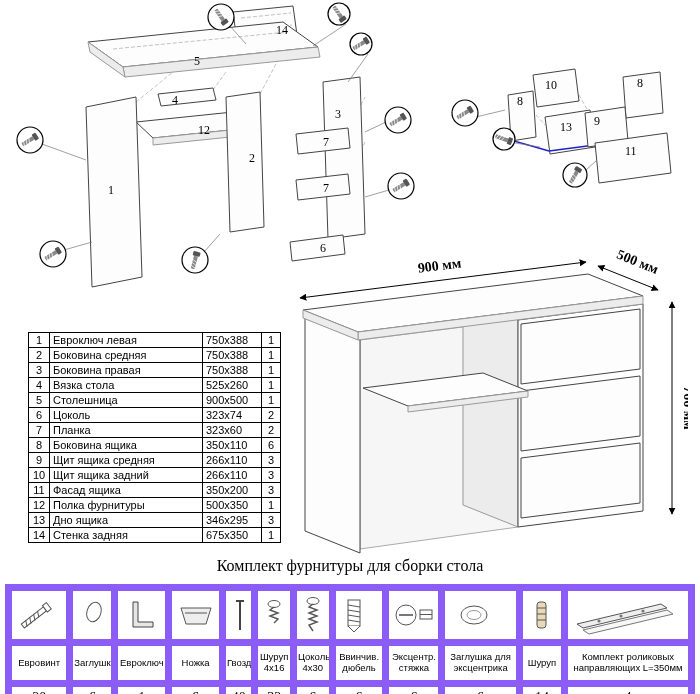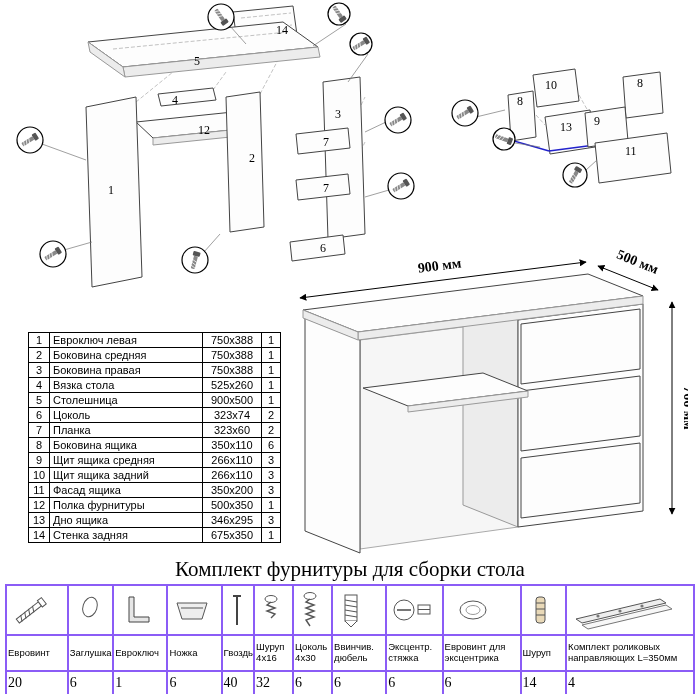--- a/index.html
+++ b/index.html
@@ -10,26 +10,26 @@
   .part-label{font-size:12px;}
   .dim-label{font-size:14px;font-weight:bold;}
   .diag{position:absolute;}
   .exploded-desk{left:8px;top:2px;}
   .exploded-drawers{left:445px;top:55px;}
   .assembled-desk{left:288px;top:248px;}
   table.parts{position:absolute;left:28px;top:332px;border-collapse:collapse;font-size:11px;}
   table.parts td{border:1px solid #000;padding:0 3px;height:14px;line-height:14px;white-space:nowrap;}
   td.c-num{width:14px;text-align:center;}
   td.c-name{width:146px;}
-  td.c-size{width:52px;text-align:center;}
+  td.c-size{width:52px;}
   td.c-qty{width:12px;text-align:center;}
   .title{position:absolute;top:557px;left:0;width:700px;text-align:center;
-         font-family:"Liberation Serif",serif;font-size:21px;}
+         font-family:"Liberation Serif",serif;font-size:16px;}
   table.hw{position:absolute;left:5px;top:584px;border-collapse:collapse;table-layout:fixed;width:690px;}
-  table.hw td{border:2px solid #8b5cf6;text-align:left;vertical-align:middle;overflow:hidden;}
+  table.hw td{border:7px solid #8b5cf6;text-align:center;vertical-align:middle;overflow:hidden;}
   td.hw-icon{height:46px;}
   td.hw-name{height:32px;font-size:9.5px;line-height:1.15;padding:1px;}
   td.hw-qty{height:20px;font-size:14px;font-family:"Liberation Serif",serif;}
   .shape{fill:#fdfdfd;stroke:#444;stroke-width:1;}
   .shade{fill:#ececec;stroke:#999;stroke-width:1;}
   .lite{fill:#f6f6f6;stroke:#aaa;stroke-width:1;}
   .leader{stroke:#777;stroke-width:0.7;fill:none;}
   .dash{stroke:#999;stroke-width:0.6;stroke-dasharray:4 2;fill:none;}
   .callout{fill:#fff;stroke:#000;stroke-width:1.2;}
   .dimline{stroke:#000;stroke-width:1;}
@@ -442,21 +442,21 @@
       <tr>
         <td class="hw-name">Евровинт</td>
         <td class="hw-name">Заглушка</td>
         <td class="hw-name">Евроключ</td>
         <td class="hw-name">Ножка</td>
         <td class="hw-name">Гвоздь</td>
         <td class="hw-name">Шуруп 4x16</td>
         <td class="hw-name">Цоколь 4x30</td>
         <td class="hw-name">Ввинчив. дюбель</td>
         <td class="hw-name">Эксцентр. стяжка</td>
-        <td class="hw-name">Евровинт для эксцентрика</td>
+        <td class="hw-name">Заглушка для эксцентрика</td>
         <td class="hw-name">Шуруп</td>
         <td class="hw-name">Комплект роликовых направляющих L=350мм</td>
       </tr>
       <tr>
         <td class="hw-qty">20</td>
         <td class="hw-qty">6</td>
         <td class="hw-qty">1</td>
         <td class="hw-qty">6</td>
         <td class="hw-qty">40</td>
         <td class="hw-qty">32</td>

